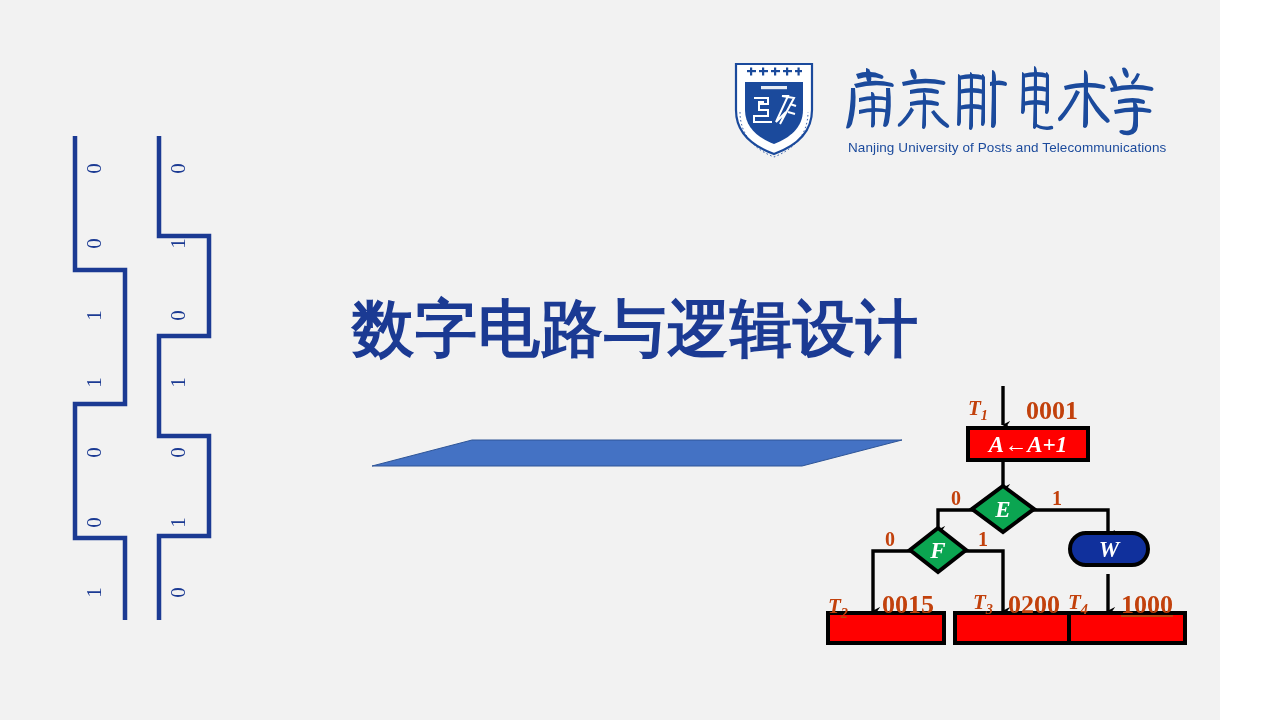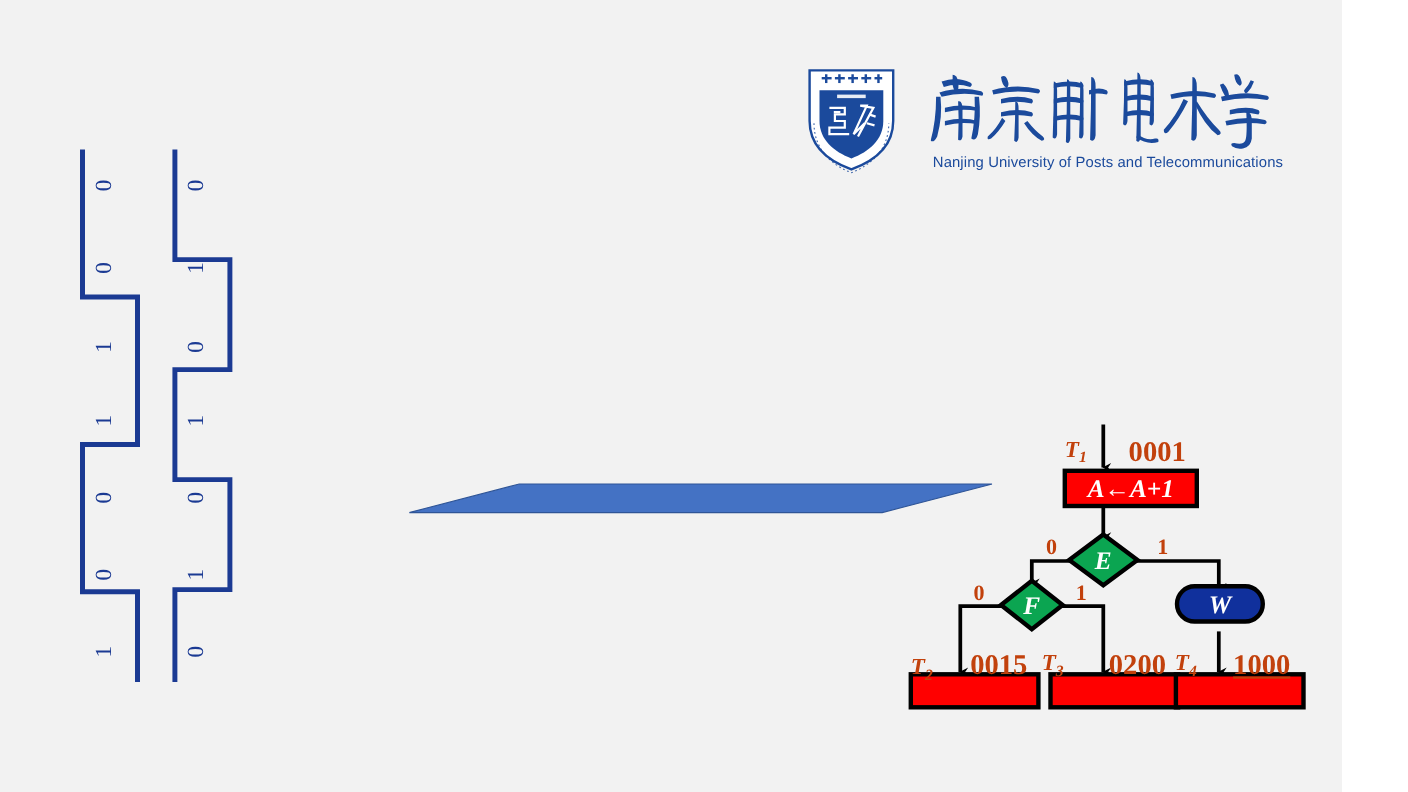--- a/index.html
+++ b/index.html
@@ -206,20 +206,21 @@
           <path d="M272 40 q16 -4 26 0 q2 2 0 4 q-13 -3 -26 0 z"></path>
           <path d="M268 50 q20 -5 36 -1 q3 2 0 4 q-17 -3 -35 1 z"></path>
           <path d="M288 42 q4 0 4 8 v16 q-1 8 -8 9 q-6 1 -10 -2 q-2 -3 2 -3 q8 2 10 -2 q2 -4 1 -26 z"></path>
         </g>
 
         <text x="2" y="92" font-family="Liberation Sans, sans-serif" font-size="13.5" fill="#1b4a9c" letter-spacing="0.1">Nanjing University of  Posts and Telecommunications</text>
       </svg>
     </div>
   </div>
 
+  <div id="title">数字电路与逻辑设计</div>
 
   <div id="ribbon">
     <svg width="530" height="44" viewBox="0 0 530 44">
       <polygon points="0,38 100,12 530,12 430,38" fill="#4472c4"></polygon>
       <polygon points="0,38 100,12 530,12 430,38" fill="none" stroke="#2f5597" stroke-width="1"></polygon>
     </svg>
   </div>
 
   <div id="waveforms">
     <svg width="184" height="520" viewBox="0 0 184 520">
@@ -335,21 +336,21 @@
     <div class="fc-label fc-branch" style="left:234px; top:109px;">1</div>
 
     <div class="fc-label fc-branch" style="left:67px; top:150px;">0</div>
     <div class="fc-label fc-branch" style="left:160px; top:150px;">1</div>
 
     <div class="fc-label fc-t" style="left:10px; top:216px;font-style:italic;">
       <span>T</span><span class="fc-sub">2</span>
     </div>
     <div class="fc-label fc-code" style="left:64px; top:212px;">0015</div>
 
-    <div class="fc-label fc-t" style="left:129px; top:212px;">
+    <div class="fc-label fc-t" style="left:155px; top:212px;">
       <span>T</span><span class="fc-sub">3</span>
     </div>
     <div class="fc-label fc-code" style="left:190px; top:212px;">0200</div>
 
     <div class="fc-label fc-t" style="left:250px; top:212px;">
       <span>T</span><span class="fc-sub">4</span>
     </div>
     <div class="fc-label fc-code" style="left:303px; top:212px;text-decoration:underline;">1000</div>
   </div>
 

